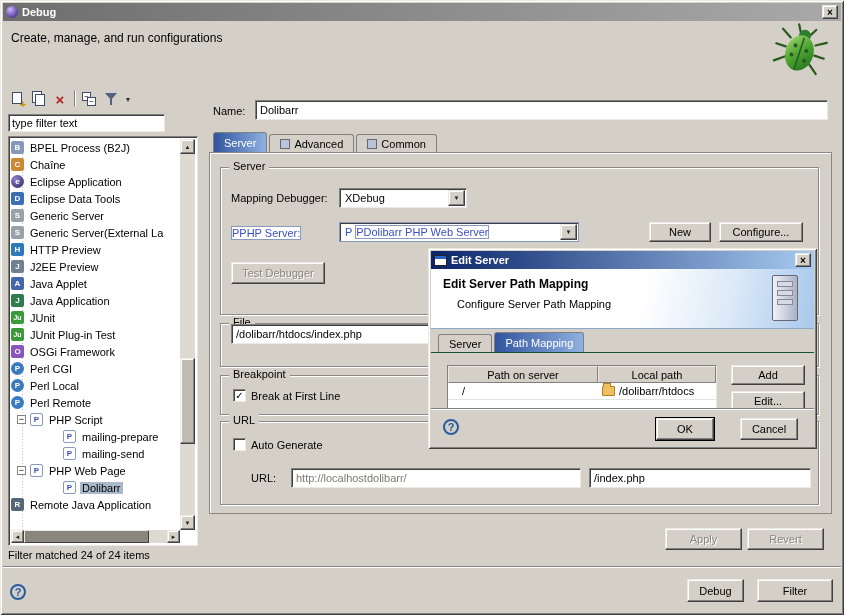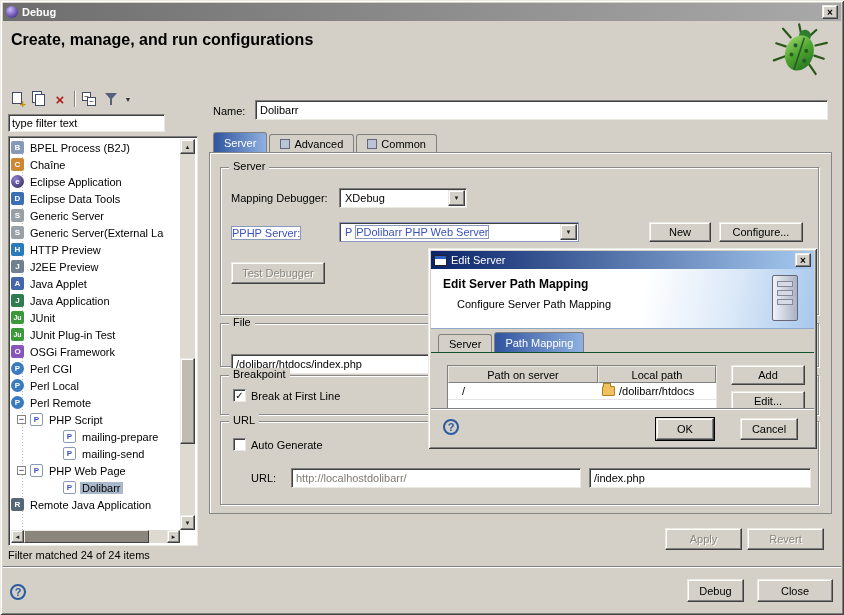--- a/index.html
+++ b/index.html
@@ -21,21 +21,21 @@
 .grp{position:absolute;border:1px solid #8a8a8a;box-shadow:inset 1px 1px 0 #fff,1px 1px 0 #fff}
 .grp>.lg{position:absolute;top:-8px;left:8px;background:#d4d0c8;padding:0 4px}
 .help{width:16px;height:16px;border-radius:50%;border:2px solid #2a5aa0;color:#2a5aa0;font-weight:bold;font-size:11px;display:flex;align-items:center;justify-content:center}
 
 #titlebar{position:absolute;left:3px;top:3px;right:3px;height:18px;background:linear-gradient(90deg,#6e6e6e,#a9a9a9);display:flex;align-items:center;padding:0 3px;gap:4px;z-index:1}
 .app-icon{width:12px;height:12px;border-radius:50%;background:radial-gradient(circle at 35% 30%,#c8b8ff,#6a50b0 60%,#2c2255);flex:none}
 .title-text{color:#fff;font-weight:bold;flex:1}
 .win-x{width:16px;height:14px;font-size:10px;font-weight:bold}
 
 #banner{position:absolute;left:3px;top:21px;right:3px;height:64px}
-.banner-text{position:absolute;left:8px;top:10px;font-size:16px;font-weight:bold}
+.banner-text{position:absolute;left:8px;top:10px;font-size:12px;font-weight:normal}
 #bug{position:absolute;right:12px;top:0}
 
 #sidebar{position:absolute;left:8px;top:88px;width:190px;height:458px}
 #tb{position:absolute;left:0;top:0;height:22px;display:flex;align-items:center;gap:1px}
 .tbi{width:20px;height:20px;position:relative;display:flex;align-items:center;justify-content:center}
 .pg{width:10px;height:12px;background:#fff;border:1px solid #404a6a;position:absolute;left:4px;top:3px}
 .plus{position:absolute;right:2px;bottom:0;color:#c09000;font-size:11px;font-weight:bold;line-height:9px}
 .p1{left:3px;top:2px}.p2{left:6px;top:5px}
 .del{color:#b02020;font-size:15px;font-weight:bold}
 .tsep{width:2px;height:16px;border-left:1px solid #808080;border-right:1px solid #fff;margin:0 3px}
@@ -90,41 +90,41 @@
 #content{position:absolute;left:4px;top:64px;width:623px;height:362px;border:1px solid #868686;box-shadow:inset 1px 1px 0 #fff}
 #grp-server{left:10px;right:12px;top:14px;height:148px}
 .lblA{position:absolute;left:10px;top:24px}
 #combo-debugger{left:118px;top:20px;width:128px}
 .lblB{position:absolute;left:10px;top:58px}
 #combo-phpserver{left:118px;top:54px;width:240px}
 #btn-new{position:absolute;left:428px;top:54px;width:62px;height:20px}
 #btn-configure{position:absolute;left:498px;top:54px;width:84px;height:20px}
 #btn-testdbg{position:absolute;left:10px;top:94px;width:94px;height:22px}
 #grp-file{left:10px;right:12px;top:170px;height:44px}
-#file-input{position:absolute;left:10px;top:30px;width:332px;height:20px}
+#file-input{position:absolute;left:10px;top:0;width:332px;height:20px}
 #grp-break{left:10px;right:12px;top:222px;height:40px}
 .cbrow{position:absolute;display:flex;align-items:center;gap:5px}
 #row-break{left:12px;top:13px}
 #grp-url{left:10px;right:12px;top:268px;height:84px}
 #row-auto{left:12px;top:16px}
 .url-label{position:absolute;left:30px;top:50px}
 #url-base{position:absolute;left:70px;top:46px;width:290px;height:20px}
 #url-path{position:absolute;left:368px;top:46px;width:222px;height:20px}
 #btn-apply{position:absolute;top:440px;right:94px;width:77px;height:22px}
 #btn-revert{position:absolute;top:440px;right:12px;width:77px;height:22px}
 #hsep{position:absolute;left:3px;right:3px;top:566px;height:2px;border-top:1px solid #808080;border-bottom:1px solid #fff}
 
 #footer-help{position:absolute;left:10px;top:584px}
 #btn-debug{position:absolute;left:687px;top:579px;width:57px;height:23px}
 #btn-close{position:absolute;left:757px;top:579px;width:76px;height:23px}
 
 #dialog{position:absolute;left:428px;top:248px;width:389px;height:201px;background:#d4d0c8;box-shadow:inset 1px 1px 0 #ece9e2,inset -1px -1px 0 #404040,inset 2px 2px 0 #fff,inset -2px -2px 0 #808080;z-index:40}
 .dlg-titlebar{position:absolute;left:3px;top:3px;right:3px;height:18px;background:linear-gradient(90deg,#0a246a,#a6caf0);display:flex;align-items:center;padding:0 3px;gap:4px}
 .dico{width:13px;height:11px;background:#fff;border:1px solid #222;box-shadow:inset 0 3px 0 #2a62c8;flex:none}
-.dlg-title{color:#fff;font-weight:normal;flex:1}
+.dlg-title{color:#fff;font-weight:bold;flex:1}
 .dlg-header{position:absolute;left:3px;top:21px;right:3px;height:60px;background:linear-gradient(100deg,#ffffff 55%,#dce9f8 78%,#a8c8ec);border-bottom:1px solid #8ea8c8}
 .dlg-heading{position:absolute;left:12px;top:8px;font-size:12px;font-weight:bold}
 .dlg-sub{position:absolute;left:26px;top:29px}
 .srv{position:absolute;right:16px;top:6px;width:26px;height:46px;background:linear-gradient(90deg,#f0f2f8,#aab2c4);border:1px solid #667;border-radius:2px;padding-top:2px}
 .srv i{display:block;height:6px;margin:3px 4px 0;background:#d6dae6;border:1px solid #889}
 .dlg-tabs{position:absolute;left:10px;top:86px;height:18px;display:flex;align-items:flex-end;z-index:2}
 .dlg-content{position:absolute;left:3px;right:3px;top:104px;bottom:41px;background:#d4d0c8;border-top:1px solid #14532d;overflow:hidden}
 .ptable{position:absolute;left:16px;top:12px;width:270px;background:#fff;border:1px solid;border-color:#808080 #ece9e2 #ece9e2 #808080;display:grid;grid-template-columns:150px 118px;align-content:start}
 .th{height:17px;background:#d4d0c8;border:1px solid;border-color:#ece9e2 #808080 #808080 #ece9e2;display:flex;align-items:center;justify-content:center}
 .td{height:17px;display:flex;align-items:center;padding-left:4px;gap:4px;border-bottom:1px solid #e4e4e4}
@@ -367,21 +367,21 @@
       <input class="tin" id="url-path" data-name="url-path-input" value="/index.php" style="">
     </div>
   </div>
   <div class="btn disabled" id="btn-apply" data-name="apply-button">Apply</div>
   <div class="btn disabled" id="btn-revert" data-name="revert-button">Revert</div>
 </div>
 
 <div id="hsep" data-name="footer-separator"></div>
 <div class="help" id="footer-help" data-name="help-icon">?</div>
 <div class="btn" id="btn-debug" data-name="debug-button">Debug</div>
-<div class="btn" id="btn-close" data-name="close-button">Close</div>
+<div class="btn" id="btn-close" data-name="close-button">Filter</div>
 
 <div id="dialog" data-name="edit-server-dialog">
   <div class="dlg-titlebar" data-name="dialog-titlebar">
     <span class="dico" data-name="dialog-window-icon"></span>
     <span class="dlg-title" data-name="dialog-title">Edit Server</span>
     <span class="btn win-x" data-name="dialog-close-button">×</span>
   </div>
   <div class="dlg-header" data-name="dialog-header">
     <span class="dlg-heading" data-name="dialog-heading">Edit Server Path Mapping</span>
     <span class="dlg-sub" data-name="dialog-subheading">Configure Server Path Mapping</span>

